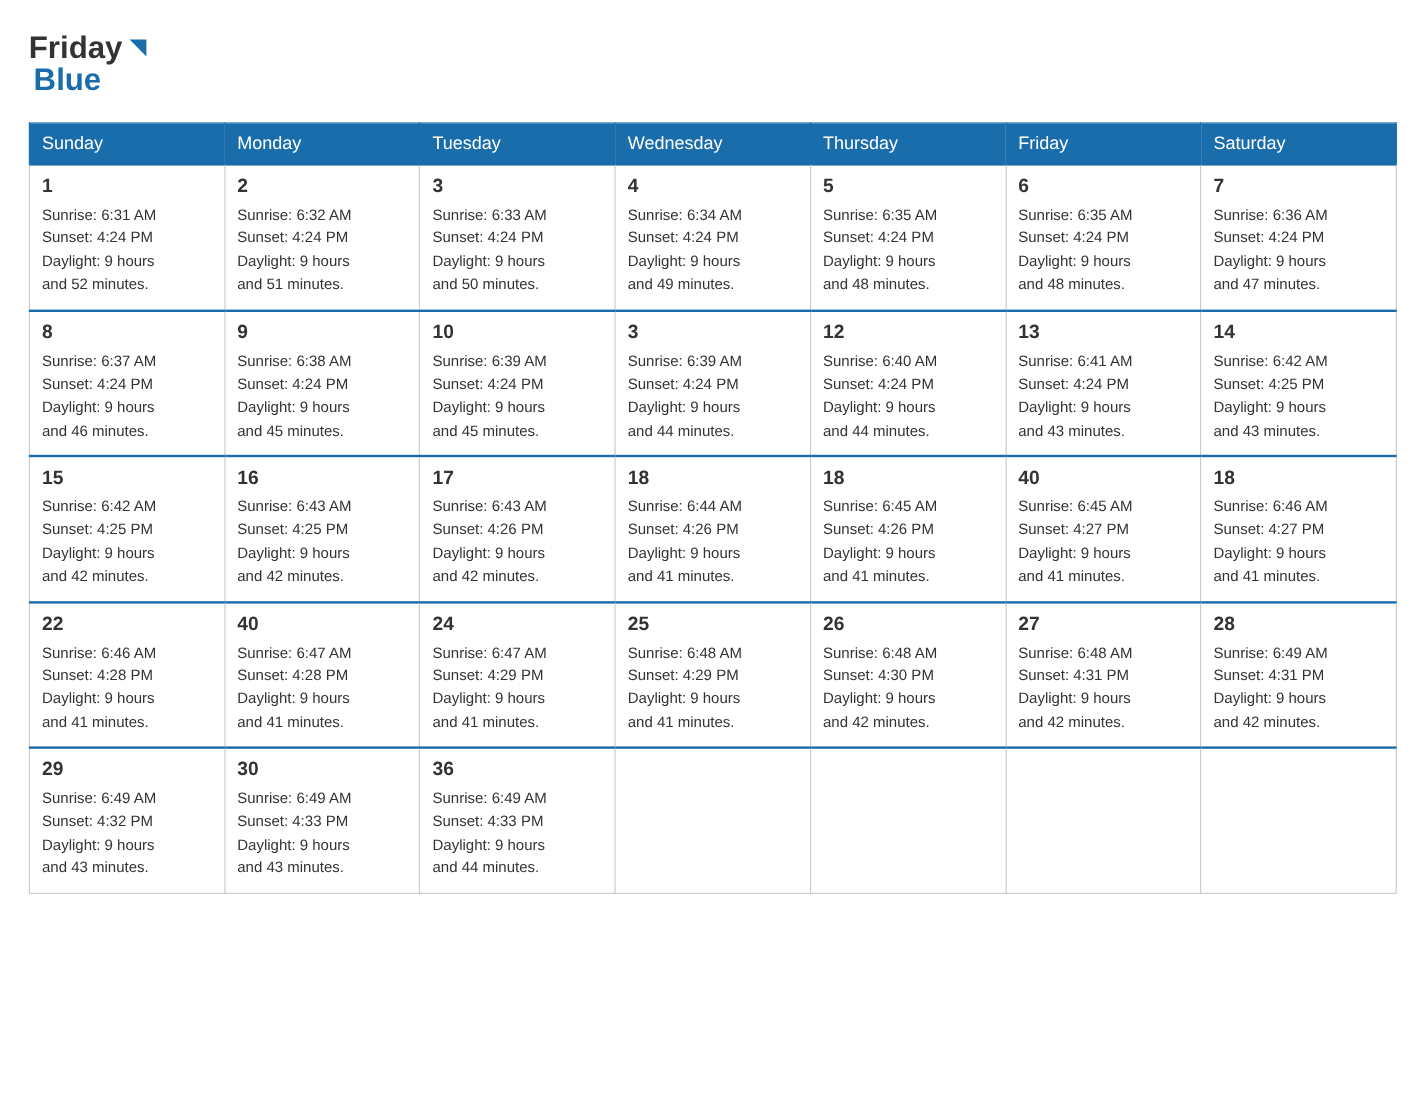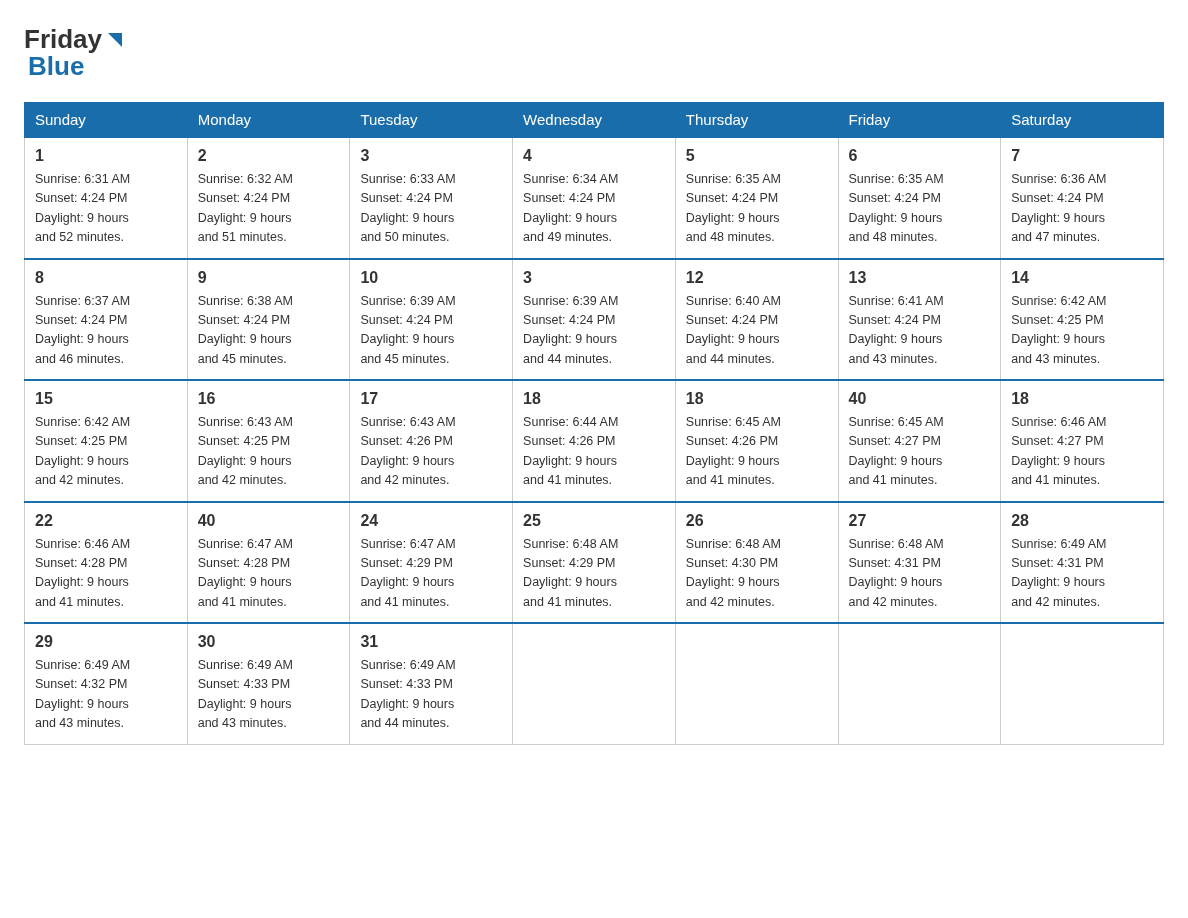--- a/index.html
+++ b/index.html
@@ -229,21 +229,21 @@
       <tr>
         <td>
           <span class="day-num">29</span>
           <div class="day-info">Sunrise: 6:49 AM<br>Sunset: 4:32 PM<br>Daylight: 9 hours<br>and 43 minutes.</div>
         </td>
         <td>
           <span class="day-num">30</span>
           <div class="day-info">Sunrise: 6:49 AM<br>Sunset: 4:33 PM<br>Daylight: 9 hours<br>and 43 minutes.</div>
         </td>
         <td>
-          <span class="day-num">31</span>
+          <span class="day-num">36</span>
           <div class="day-info">Sunrise: 6:49 AM<br>Sunset: 4:33 PM<br>Daylight: 9 hours<br>and 44 minutes.</div>
         </td>
         <td></td>
         <td></td>
         <td></td>
         <td></td>
       </tr>
     </tbody>
 </table>
 

